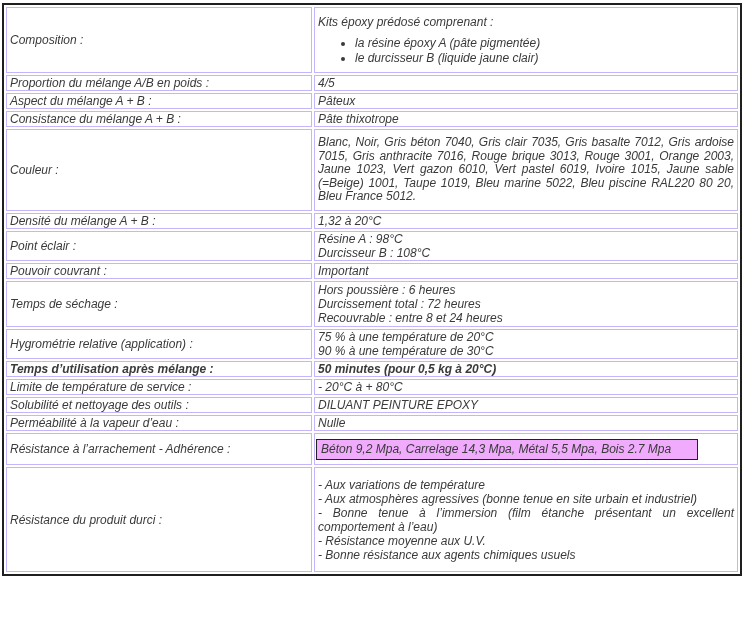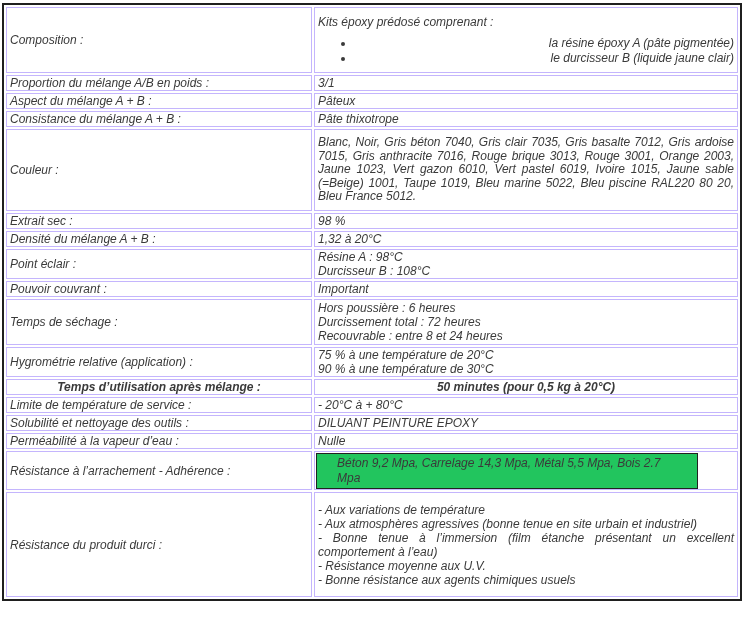--- a/index.html
+++ b/index.html
@@ -33,45 +33,44 @@
     overflow: hidden;
     font-style: italic;
   }
   td.label {
     width: 298px;
     font-style: italic;
   }
   td.value {
     vertical-align: top;
   }
-  tr.bold-row td { font-weight: bold; text-align: center; }
+  tr.bold-row td { font-weight: bold; }
   .justify { text-align: justify; }
   .tight { line-height: 13.4px; }
   
   td.h-comp   { height: 64px; }
   td.h-coul   { height: 80px; }
   td.h-sech   { height: 44px; }
   td.h-adh    { height: 30px; }
   td.h-durci  { height: 103px; vertical-align: middle; }
   ul.bullets {
     margin: 7px 0 0 0;
     padding: 0 0 0 37px;
     list-style-type: disc;
-    text-align: right;
   }
   ul.bullets li { line-height: 15px; }
   .adh-box {
     border: 1px solid #222222;
     box-sizing: border-box;
     width: calc(100% - 34px);
     min-width: 200px;
-    padding: 2px 20px;
+    padding: 2px 4px;
     margin: 1px 0 0 -2px;
     line-height: 15px;
-    background: #22c55e;
+    background: #f0abfc;
   }
 </style>
 </head>
 <body>
 
 <div class="sheet">
   <table class="ds">
 
     <tbody>
         <tr>
@@ -84,21 +83,21 @@
           <li>la résine époxy A (pâte pigmentée)</li>
           <li>le durcisseur B (liquide jaune clair)</li>
         </ul>
       </td>
     </tr>
 
     <tr>
       <td class="label">
         <span>Proportion du mélange A/B en poids :</span>
       </td>
-      <td class="value">3/1</td>
+      <td class="value">4/5</td>
     </tr>
 
     <tr>
       <td class="label">
         <span>Aspect du mélange A + B :</span>
       </td>
       <td class="value">Pâteux</td>
     </tr>
 
     <tr>
@@ -111,26 +110,20 @@
 
     <tr>
       <td class="label h-coul">
         <span>Couleur :</span>
       </td>
       <td class="value h-coul">
         <div class="justify tight">Blanc, Noir, Gris béton 7040, Gris clair 7035, Gris basalte 7012, Gris ardoise 7015, Gris anthracite 7016, Rouge brique 3013, Rouge 3001, Orange 2003, Jaune 1023, Vert gazon 6010, Vert pastel 6019, Ivoire 1015, Jaune sable (=Beige) 1001, Taupe 1019, Bleu marine 5022, Bleu piscine RAL220 80 20, Bleu France 5012.</div>
       </td>
     </tr>
 
-    <tr>
-      <td class="label">
-        <span>Extrait sec :</span>
-      </td>
-      <td class="value">98 %</td>
-    </tr>
 
     <tr>
       <td class="label">
         <span>Densité du mélange A + B :</span>
       </td>
       <td class="value">1,32 à 20°C</td>
     </tr>
 
     <tr>
       <td class="label">

